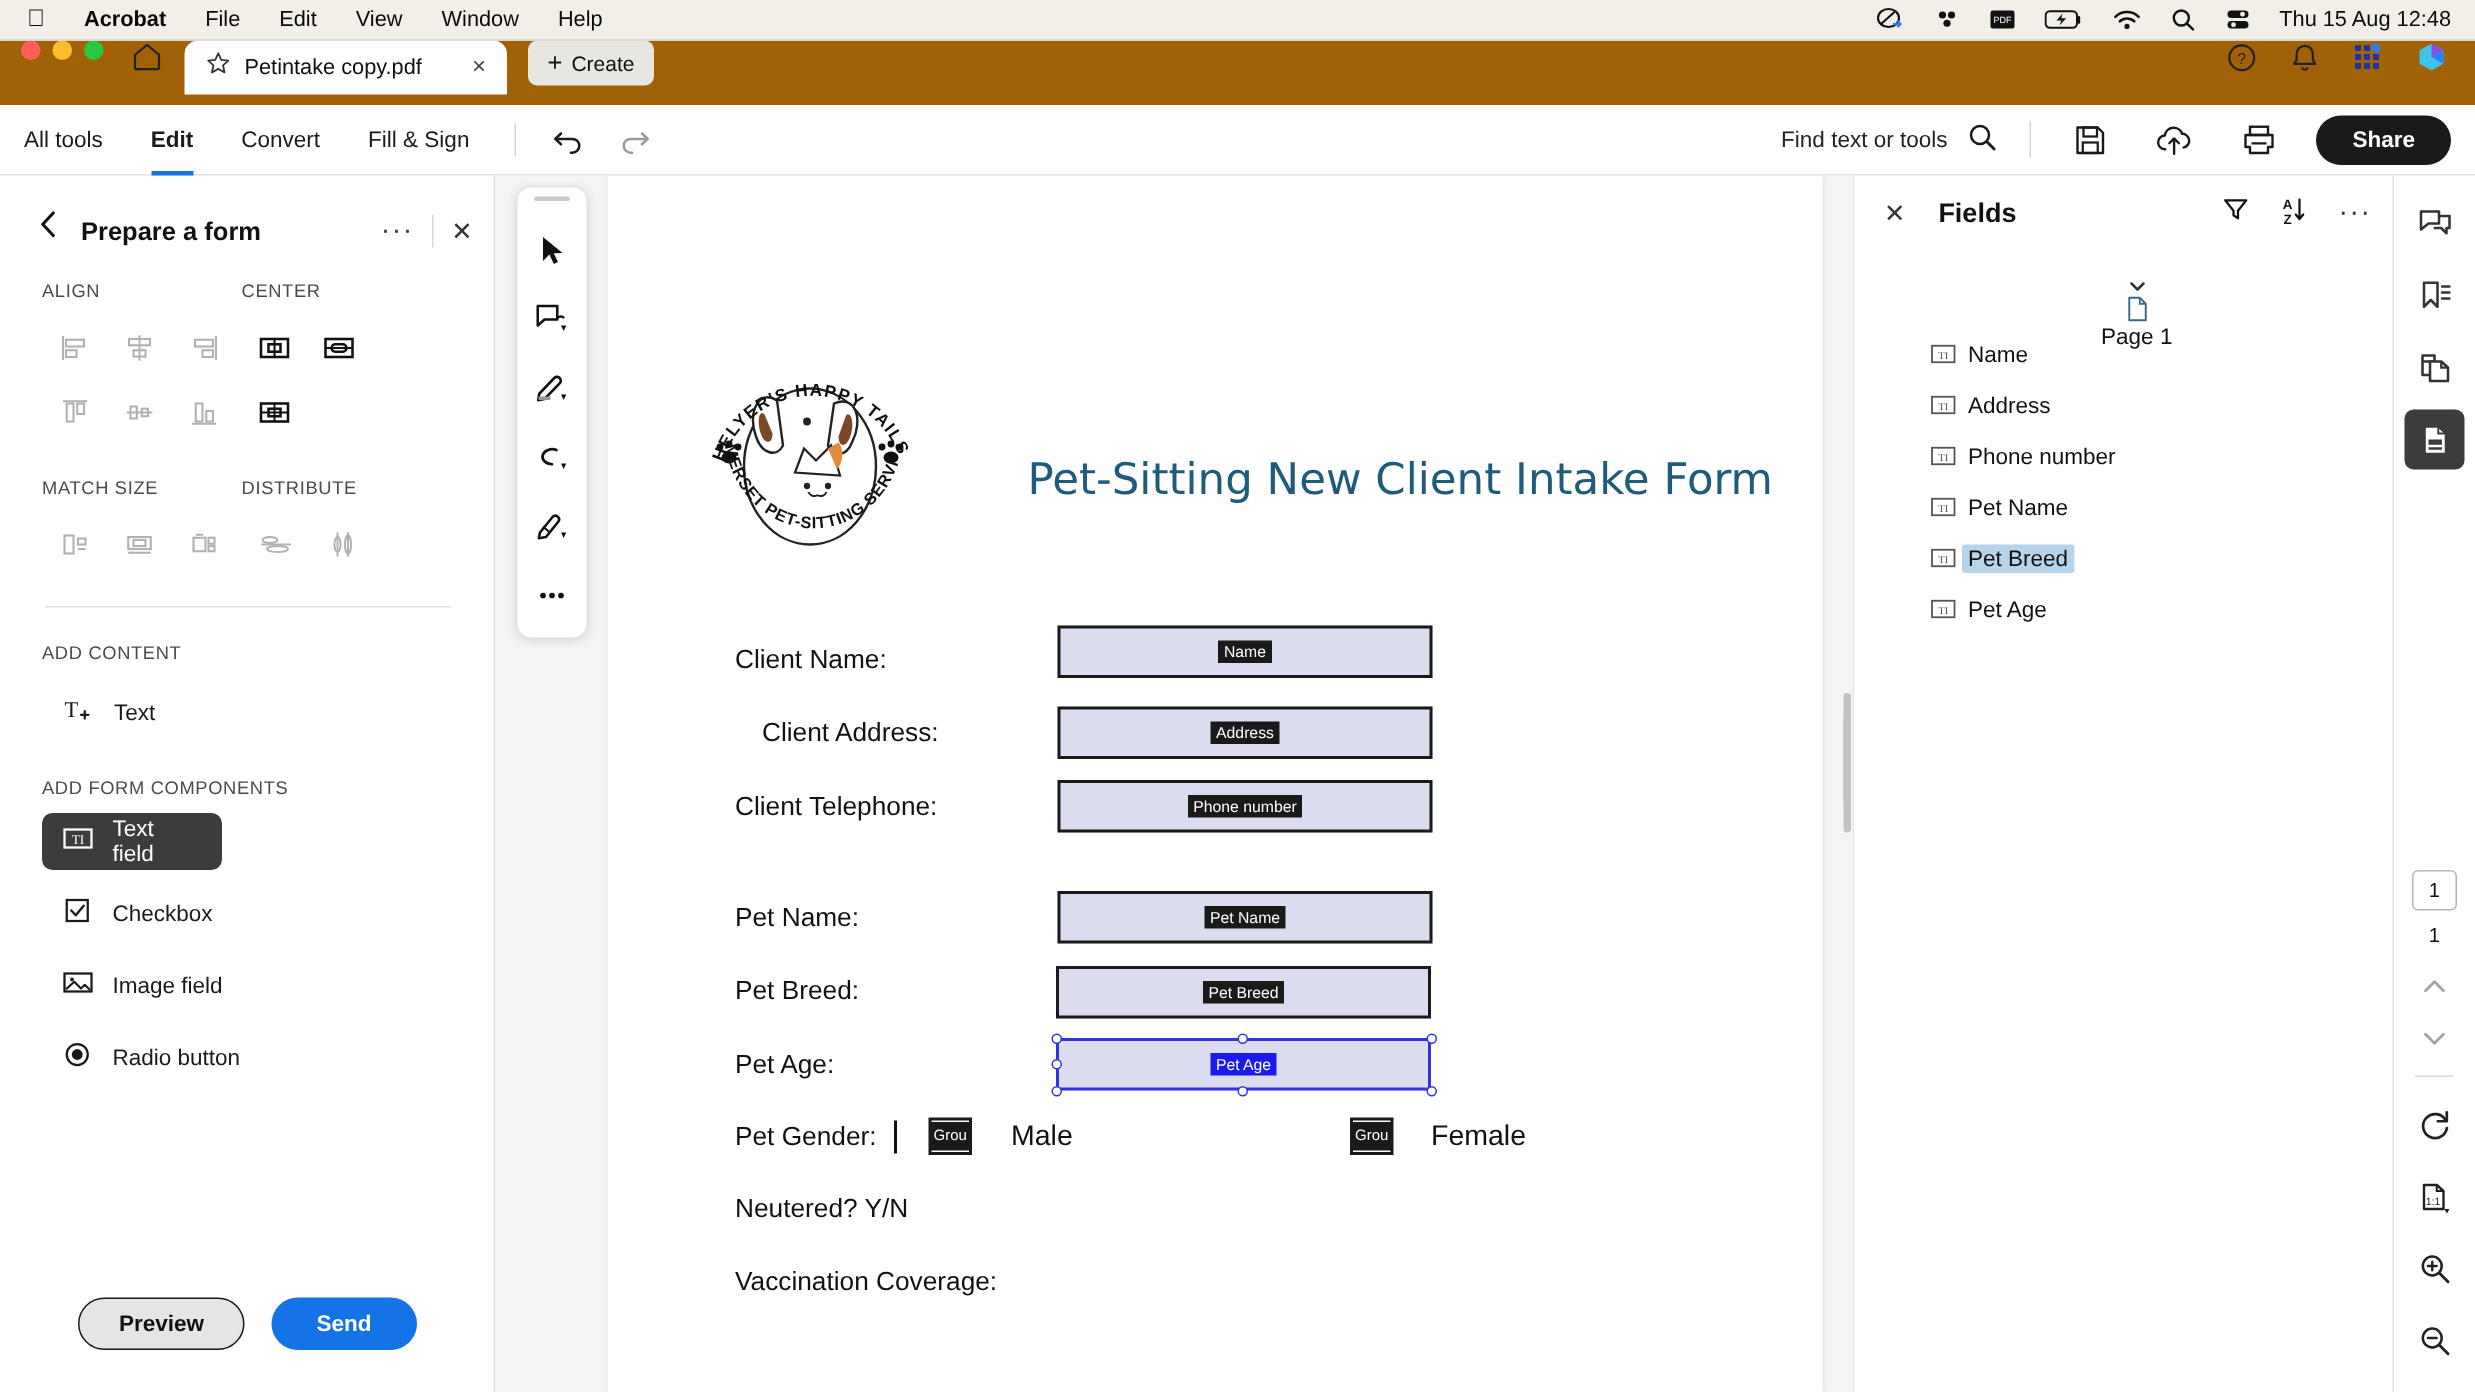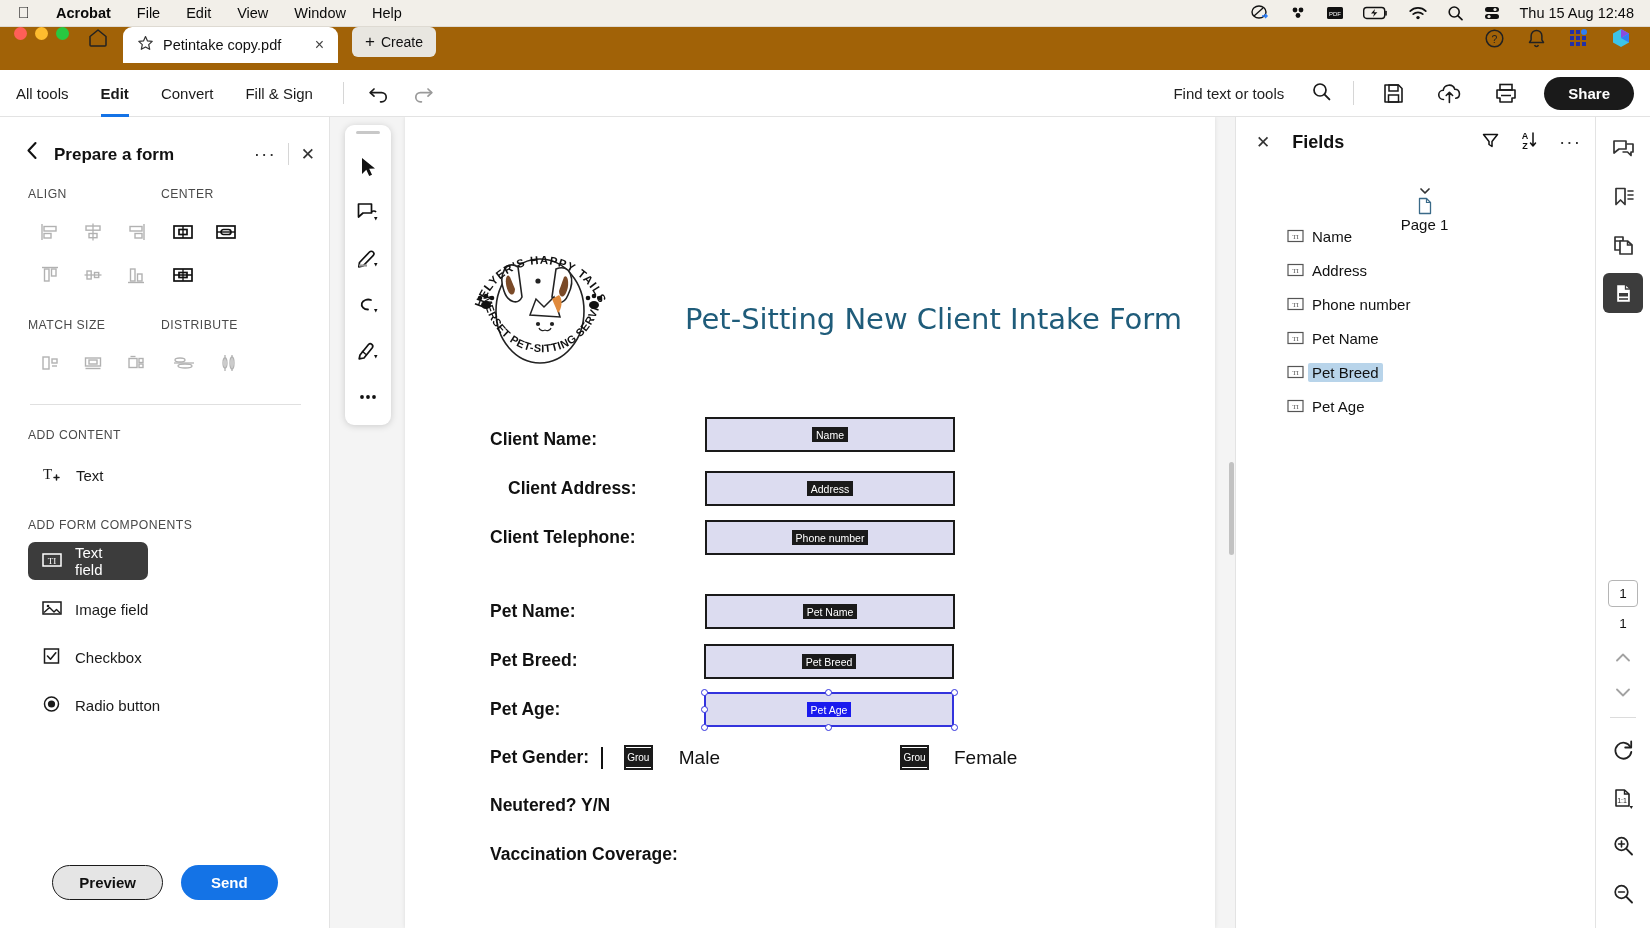--- a/index.html
+++ b/index.html
@@ -72,21 +72,21 @@
     display: flex; align-items: center; position: relative;
   }
   .tb-tab.active { font-weight: bold; }
   .tb-tab.active::after {
     content: ""; position: absolute; bottom: 0; left: 16px; right: 16px;
     height: 2.5px; background: #1473e6;
   }
   .tb-sep { width: 1px; height: 22px; background: #d6d6d6; margin: 0 14px; }
   .tb-iconbtn { padding: 0 10px; display: flex; align-items: center; }
   .tb-right { margin-left: auto; display: flex; align-items: center; gap: 0; padding-right: 16px; }
-  .find-box { display: flex; align-items: center; gap: 28px; font-size: 15px; color: #222; padding-right: 4px; }
+  .find-box { display: flex; align-items: center; gap: 14px; font-size: 15px; color: #222; padding-right: 4px; }
   .vsep { width: 1px; height: 24px; background: #d6d6d6; margin: 0 18px; }
   .share-btn {
     background: #1a1a1a; color: #fff; font-size: 15px; font-weight: bold;
     border-radius: 18px; height: 33px; padding: 0 24px;
     display: flex; align-items: center; margin-left: 16px;
   }
 
   
   .workspace { position: absolute; top: 117px; left: 0; width: 1650px; height: 811px; }
 
@@ -162,21 +162,21 @@
   }
 
   .logo { position: absolute; left: 55px; top: 112px; width: 160px; height: 160px; }
   .doc-title {
     position: absolute; left: 280px; top: 185px;
     font-size: 29px; color: #1f5c7a; white-space: nowrap;
     font-family: "DejaVu Sans", sans-serif;
   }
 
   .frow { position: absolute; display: flex; align-items: center; }
-  .flabel { font-size: 17.5px; font-weight: bold; color: #111; white-space: nowrap; }
+  .flabel { font-size: 17.5px; font-weight: normal; color: #111; white-space: nowrap; }
   .ffield {
     position: absolute; height: 35px;
     background: #dcdcf0; border: 2px solid #1a1a1a;
     display: flex; align-items: center; justify-content: center;
   }
   .ffield.selected { border: 2px solid #3333dd; background: #dcdcf0; }
   .ftag {
     background: #1a1a1a; color: #ffffff;
     font-size: 10.5px; padding: 1.5px 4px; white-space: nowrap;
     font-family: "Liberation Sans", sans-serif;
@@ -594,36 +594,36 @@
               <rect x="1" y="3" width="18" height="12" fill="none" stroke="#ffffff" stroke-width="1.5"></rect>
               <text x="10" y="12.5" font-size="9" fill="#ffffff" text-anchor="middle" font-family="Liberation Serif">TI</text>
             </svg>
         </span>
         <span>Text field</span>
       </div>
 
       <div class="comp-item wide">
         <span>
           <svg width="20" height="18" viewBox="0 0 20 18">
+              <rect x="2.5" y="2" width="14" height="14" fill="none" stroke="#1a1a1a" stroke-width="1.5"></rect>
+              <path d="M5.5 9 L8.5 12.2 L13.8 5.8" fill="none" stroke="#1a1a1a" stroke-width="1.6" stroke-linecap="round" stroke-linejoin="round"></path>
+            </svg>
+        </span>
+        <span>Checkbox</span>
+      </div>
+
+      <div class="comp-item wide">
+        <span>
+          <svg width="20" height="18" viewBox="0 0 20 18">
               <rect x="1" y="3" width="18" height="12" fill="none" stroke="#1a1a1a" stroke-width="1.5"></rect>
               <circle cx="6" cy="7" r="1.3" fill="#1a1a1a"></circle>
               <path d="M2 13.5 L7.5 8.5 L12 13 L14.5 10.5 L18 14" fill="none" stroke="#1a1a1a" stroke-width="1.4" stroke-linejoin="round"></path>
             </svg>
         </span>
         <span>Image field</span>
-      </div>
-
-      <div class="comp-item wide">
-        <span>
-          <svg width="20" height="18" viewBox="0 0 20 18">
-              <rect x="2.5" y="2" width="14" height="14" fill="none" stroke="#1a1a1a" stroke-width="1.5"></rect>
-              <path d="M5.5 9 L8.5 12.2 L13.8 5.8" fill="none" stroke="#1a1a1a" stroke-width="1.6" stroke-linecap="round" stroke-linejoin="round"></path>
-            </svg>
-        </span>
-        <span>Checkbox</span>
       </div>
 
       <div class="comp-item wide">
         <span>
           <svg width="20" height="18" viewBox="0 0 20 18">
               <circle cx="9.5" cy="9" r="7" fill="none" stroke="#1a1a1a" stroke-width="1.5"></circle>
               <circle cx="9.5" cy="9" r="3.6" fill="#1a1a1a"></circle>
             </svg>
         </span>
         <span>Radio button</span>

